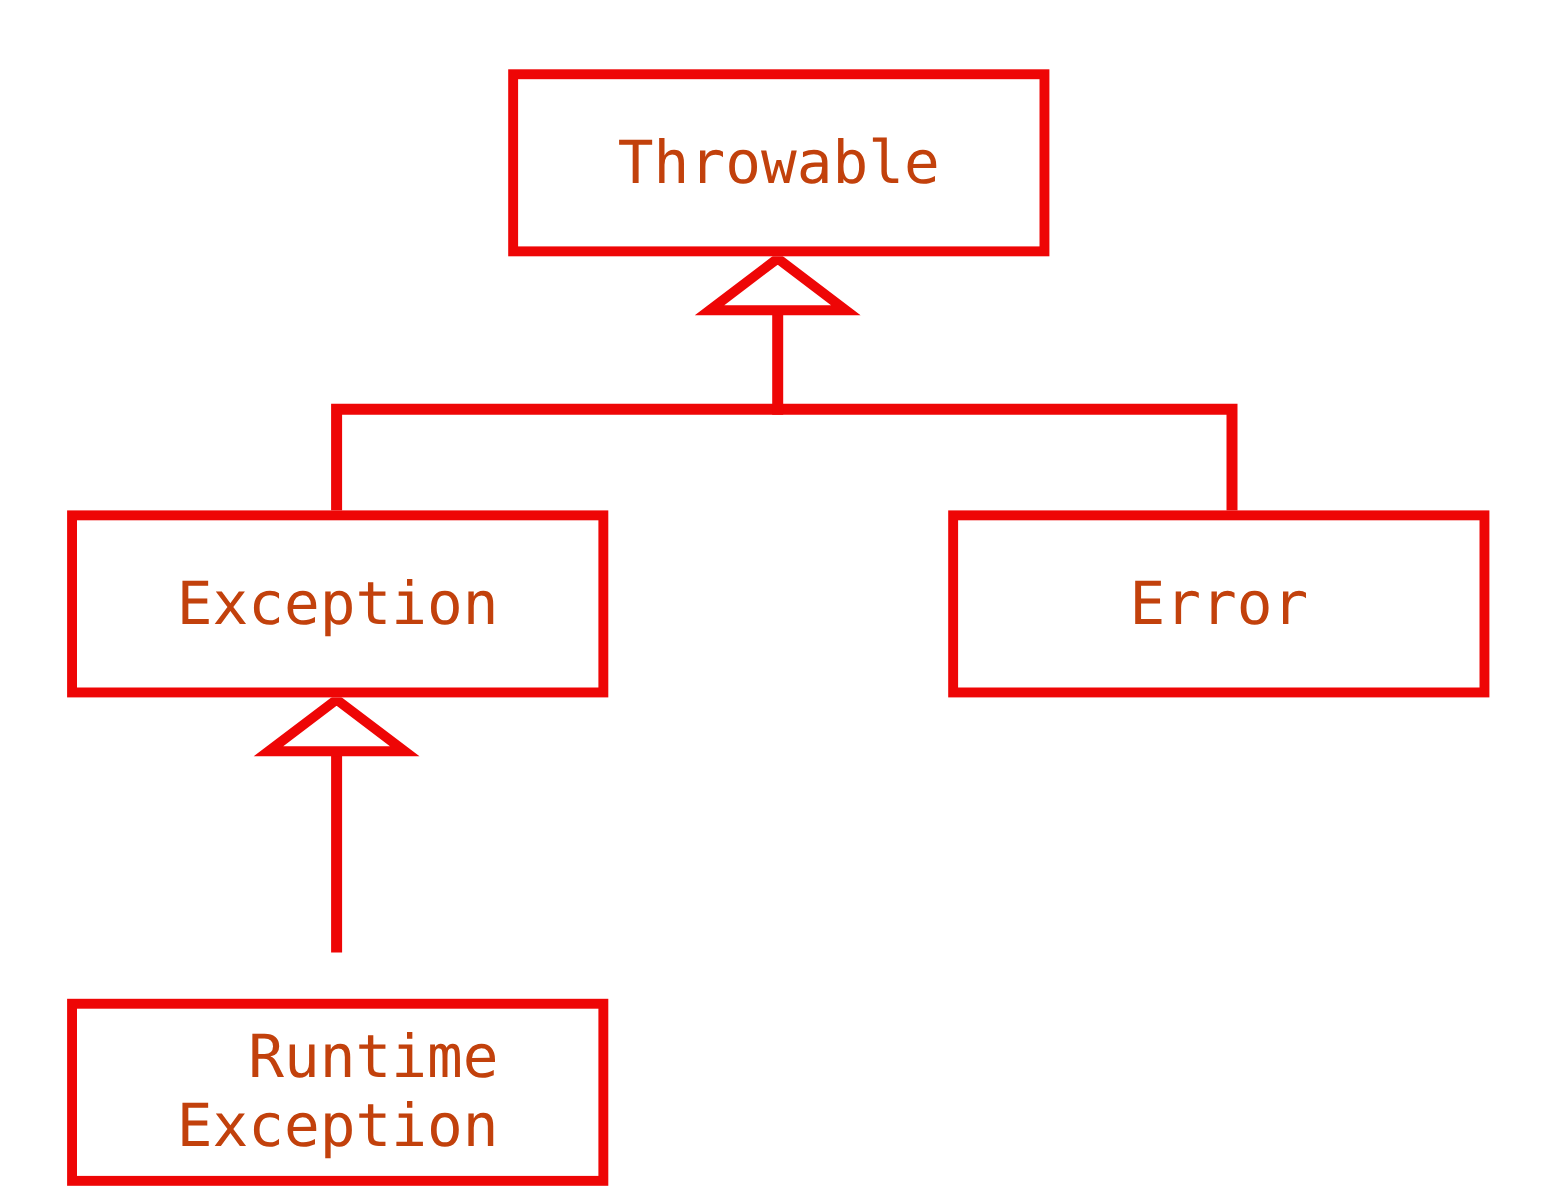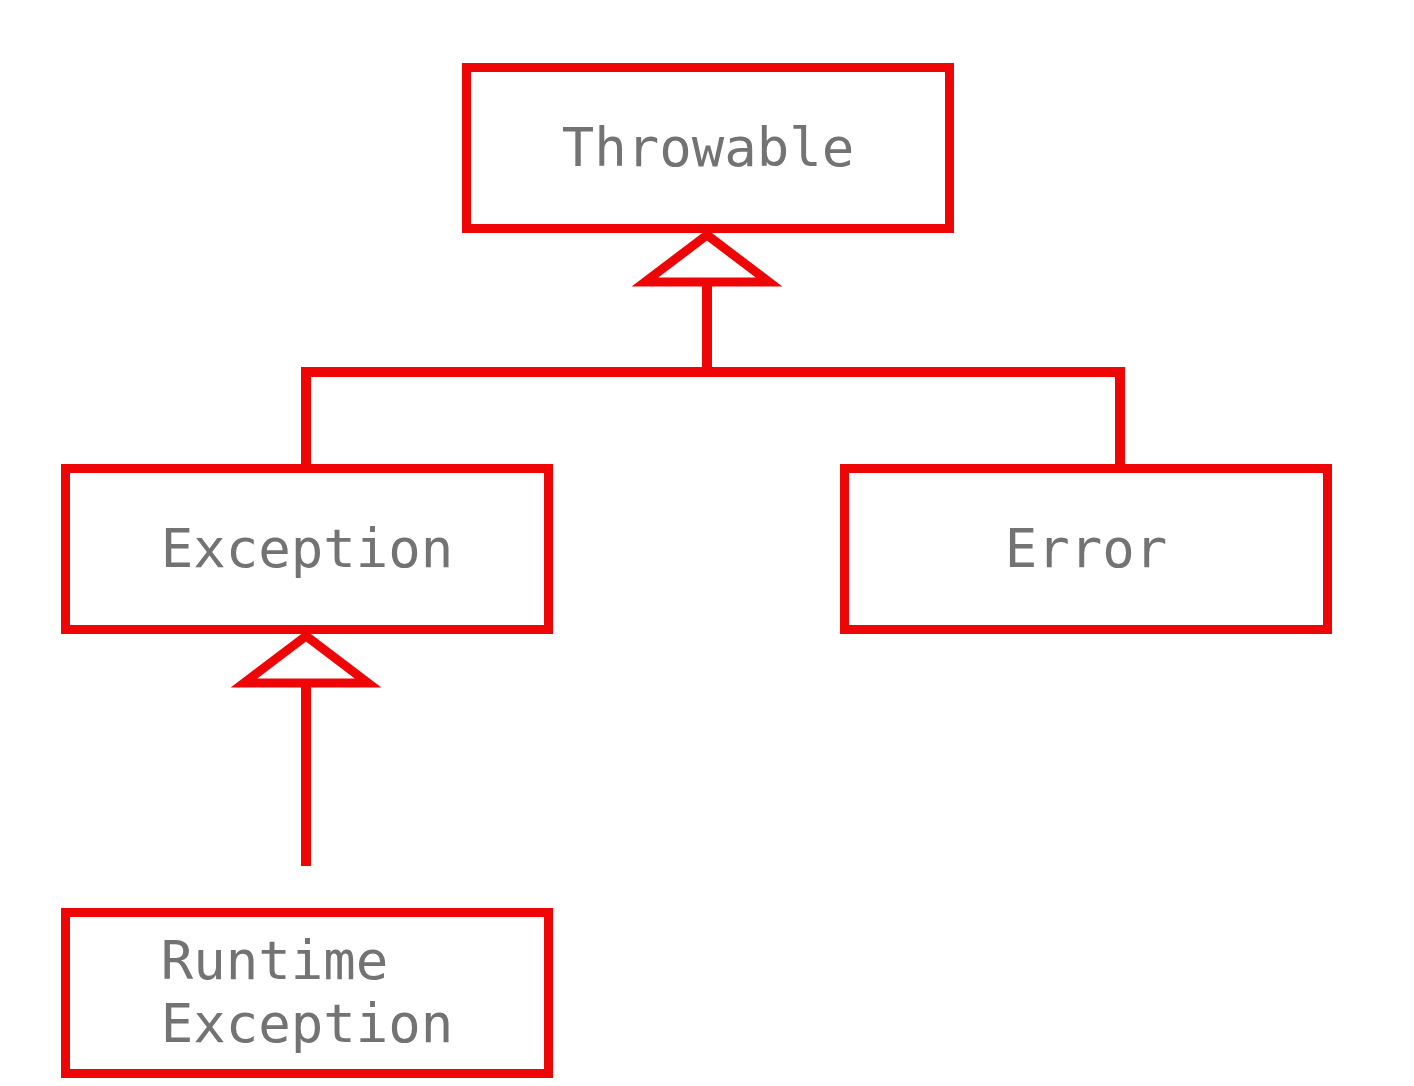--- a/index.html
+++ b/index.html
@@ -29,28 +29,28 @@
     height: 170px;
     border: 9px solid #ee0606;
     background: #ffffff;
     display: flex;
     align-items: center;
     justify-content: center;
   }
   .node-label {
     font-size: 54px;
     line-height: 1.16;
-    color: #737373;
-    text-align: left;
+    color: #c2410c;
+    text-align: right;
     white-space: pre-line;
     letter-spacing: 0;
   }
   #node-throwable        { left: 462px; top: 63px;  }
   #node-exception        { left: 61px;  top: 464px; }
-  #node-error            { left: 840px; top: 464px; }
+  #node-error            { left: 862px; top: 464px; }
   #node-runtime-exception{ left: 61px;  top: 908px; }
 
   .edge-line {
     fill: none;
     stroke: #ee0606;
     stroke-width: 10;
     stroke-linejoin: miter;
   }
   .arrowhead {
     fill: #ffffff;

